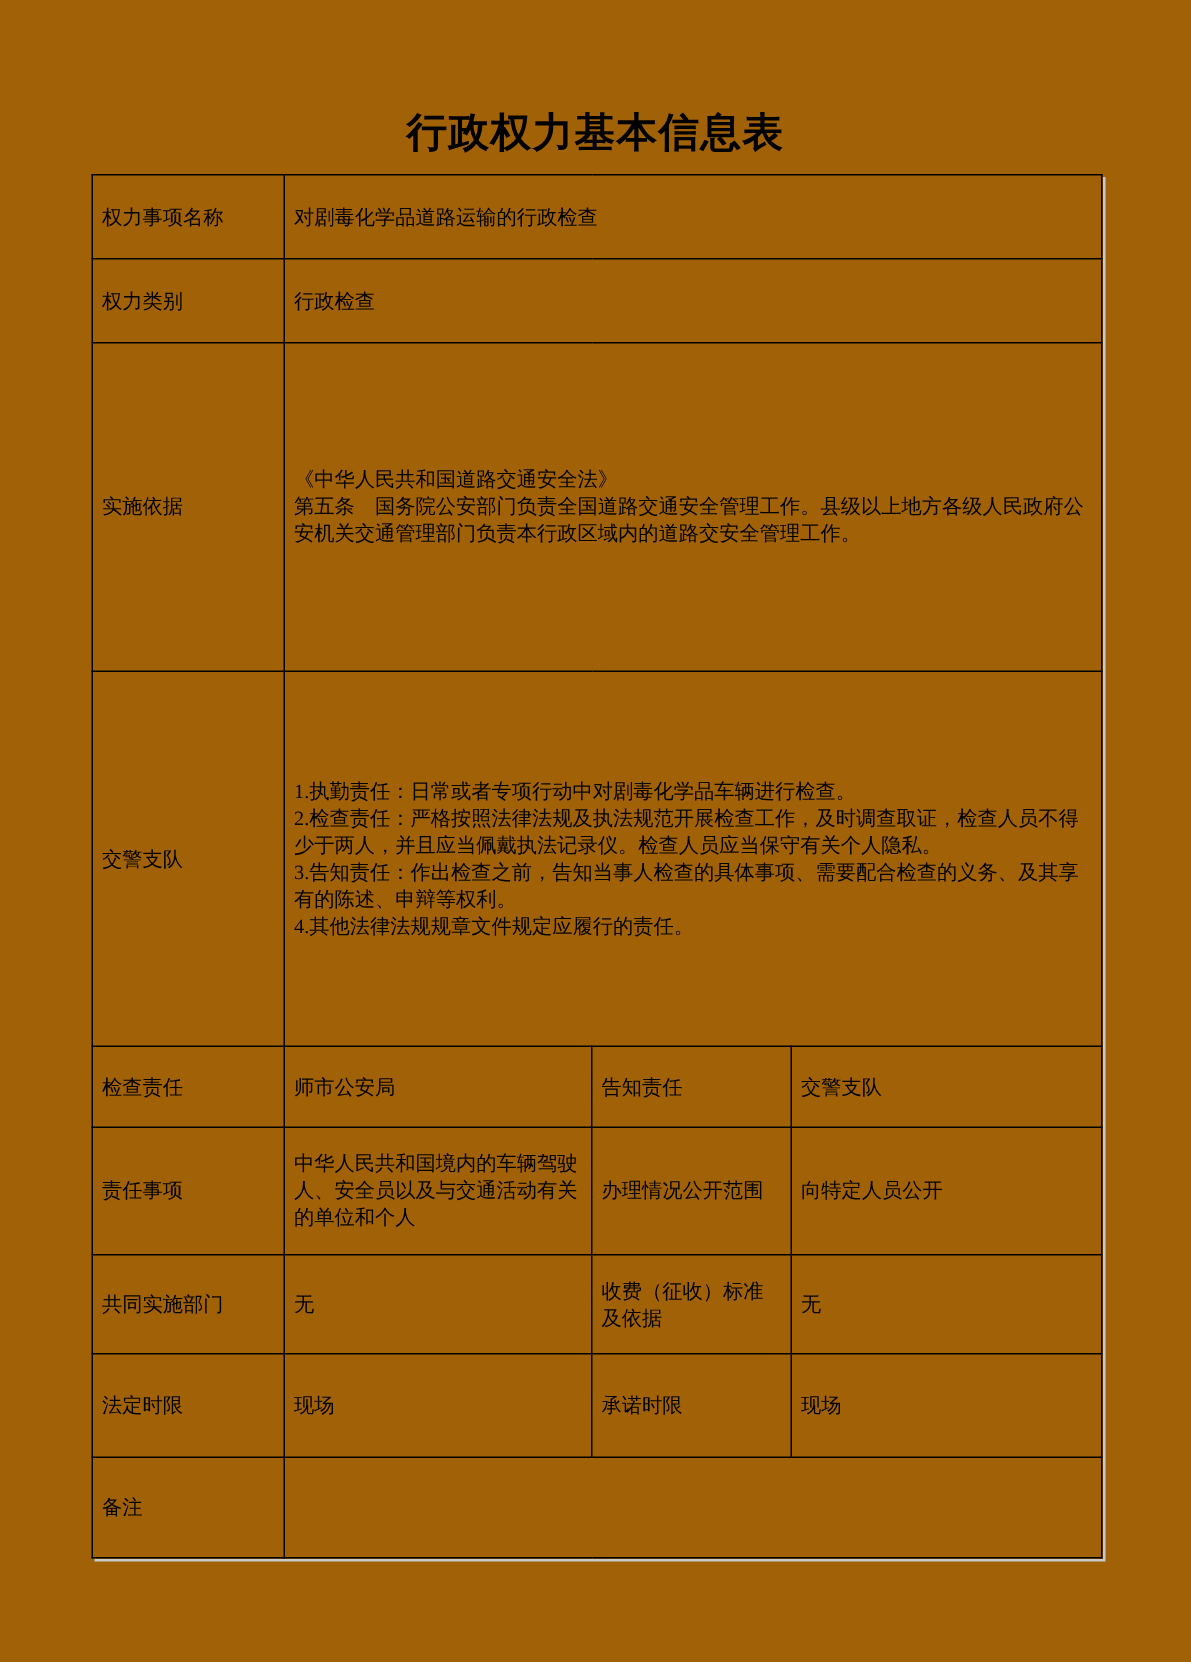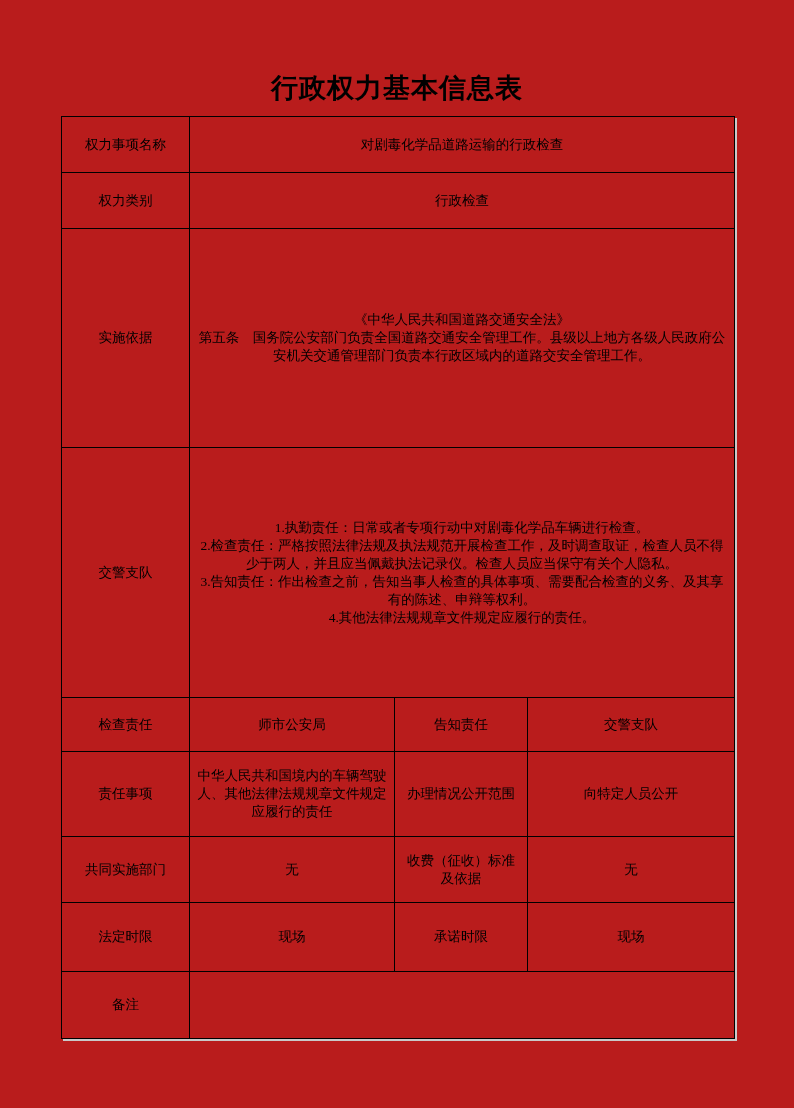--- a/index.html
+++ b/index.html
@@ -4,21 +4,21 @@
 <style>
   html, body {
     margin: 0;
     padding: 0;
     background: #ffffff;
   }
   .page {
     position: relative;
     width: 794px;
     height: 1108px;
-    background: #b91c1c;
+    background: #a16207;
     font-family: "Liberation Serif", "DejaVu Serif", serif;
     color: #000000;
     overflow: hidden;
   }
   .page-title {
     position: absolute;
     top: 70px;
     left: 0;
     width: 100%;
     text-align: center;
@@ -33,21 +33,21 @@
     top: 116px;
     width: 673px;
     border-collapse: collapse;
     table-layout: fixed;
     box-shadow: 2px 2px 0 #c9c9c9;
   }
   table.info-table td {
     border: 1px solid #000000;
     font-size: 13.5px;
     line-height: 18px;
-    text-align: center;
+    text-align: left;
     vertical-align: middle;
     padding: 2px 6px;
     overflow: hidden;
     word-break: break-all;
   }
   td.label-cell {
     text-align: center;
   }
   td.text-block {
     text-align: left;
@@ -106,21 +106,21 @@
 
       <tr style="height:54px;">
         <td class="label-cell">检查责任</td>
         <td>师市公安局</td>
         <td class="label-cell">告知责任</td>
         <td>交警支队</td>
       </tr>
 
       <tr style="height:85px;">
         <td class="label-cell">责任事项</td>
-        <td>中华人民共和国境内的车辆驾驶人、其他法律法规规章文件规定应履行的责任</td>
+        <td>中华人民共和国境内的车辆驾驶人、安全员以及与交通活动有关的单位和个人</td>
         <td class="label-cell">办理情况公开范围</td>
         <td>向特定人员公开</td>
       </tr>
 
       <tr style="height:66px;">
         <td class="label-cell">共同实施部门</td>
         <td>无</td>
         <td class="label-cell">收费（征收）标准及依据</td>
         <td>无</td>
       </tr>

